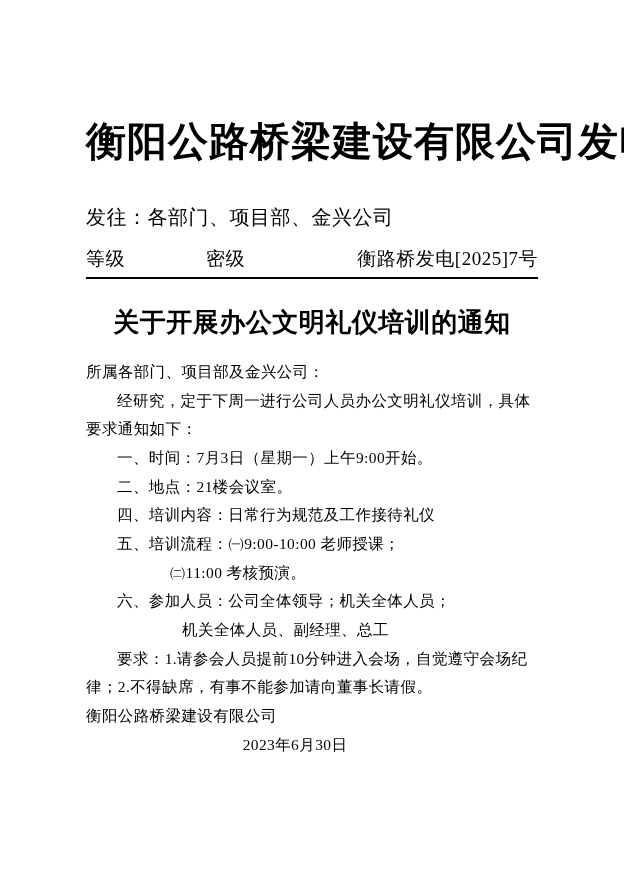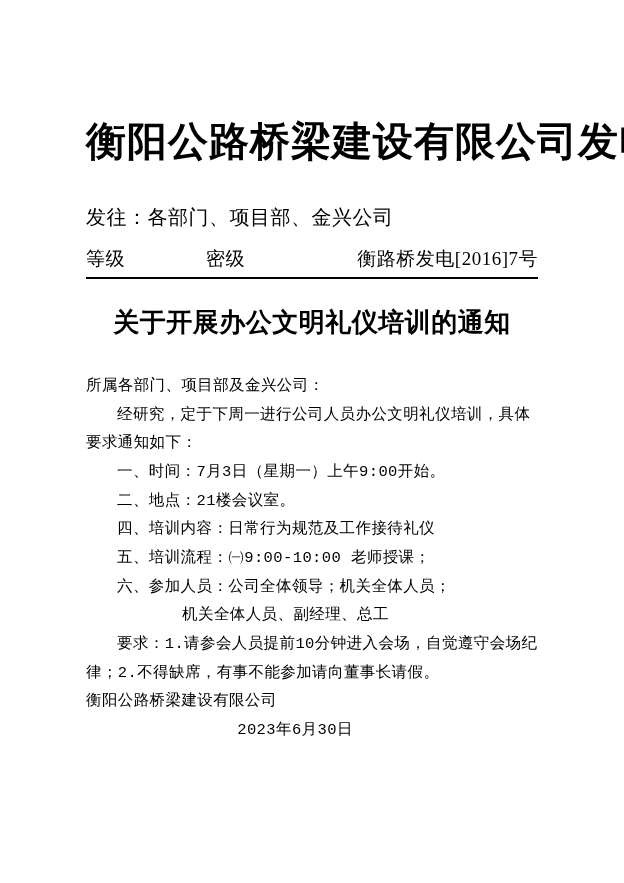--- a/index.html
+++ b/index.html
@@ -70,25 +70,24 @@
   .doc-title {
     text-align: center;
     font-size: 26px;
     font-weight: bold;
     margin-top: 26px;
     letter-spacing: 0.5px;
   }
 
   
   .body-block {
-    margin-top: 32px;
+    margin-top: 18px;
     font-size: 15.5px;
     line-height: 1.85;
     letter-spacing: 0.4px;
-    font-family: Liberation Mono, monospace;
   }
   .p { margin: 0; }
   .indent-1 { text-indent: 2em; }
   .indent-item { text-indent: 2em; }
   .indent-sub { padding-left: 5.4em; text-indent: 0; }
   .indent-sub2 { padding-left: 6.2em; text-indent: 0; }
   .sign {
     padding-right: 6px;
   }
   .date {
@@ -102,32 +101,33 @@
 <div class="page">
   <div class="content">
 
     <div class="masthead">衡阳公路桥梁建设有限公司发电</div>
 
     <div class="sendto">发往：各部门、项目部、金兴公司</div>
 
     <div class="meta-row">
       <div class="meta-grade">等级</div>
       <div class="meta-secret">密级</div>
-      <div class="meta-number">衡路桥发电[2016]7号</div>
+      <div class="meta-number">衡路桥发电[2025]7号</div>
     </div>
 
     <div class="doc-title">关于开展办公文明礼仪培训的通知</div>
 
     <div class="body-block">
       <p class="p">所属各部门、项目部及金兴公司：</p>
       <p class="p indent-1">经研究，定于下周一进行公司人员办公文明礼仪培训，具体要求通知如下：</p>
       <p class="p indent-item">一、时间：7月3日（星期一）上午9:00开始。</p>
       <p class="p indent-item">二、地点：21楼会议室。</p>
       <p class="p indent-item">四、培训内容：日常行为规范及工作接待礼仪</p>
       <p class="p indent-item">五、培训流程：㈠9:00-10:00 老师授课；</p>
+      <p class="p indent-sub">㈡11:00 考核预演。</p>
       <p class="p indent-item">六、参加人员：公司全体领导；机关全体人员；</p>
       <p class="p indent-sub2">机关全体人员、副经理、总工</p>
       <p class="p indent-1">要求：1.请参会人员提前10分钟进入会场，自觉遵守会场纪律；2.不得缺席，有事不能参加请向董事长请假。</p>
       <p class="p sign">衡阳公路桥梁建设有限公司</p>
       <p class="p date">2023年6月30日</p>
     </div>
 
   </div>
 </div>
 

